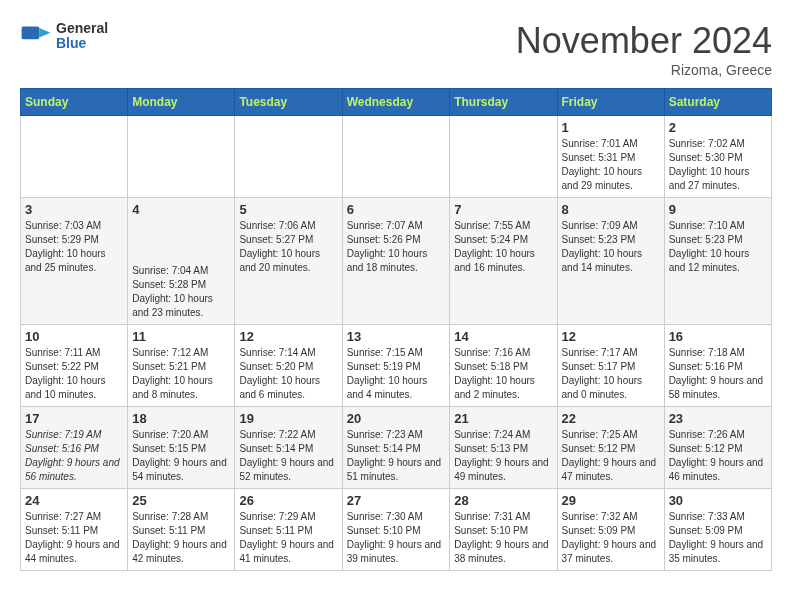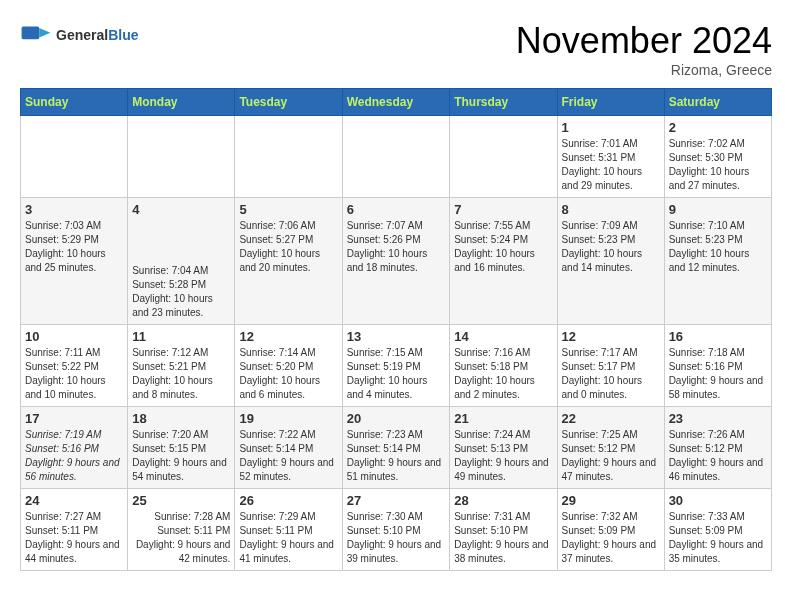--- a/index.html
+++ b/index.html
@@ -16,20 +16,21 @@
       align-items: flex-start;
       margin-bottom: 10px;
     }
     .logo {
       display: flex;
       align-items: center;
       gap: 4px;
     }
     .logo-text {
       display: flex;
+      flex-direction: column;
       line-height: 1.1;
     }
     .logo-general {
       font-size: 14px;
       font-weight: bold;
       color: #333;
     }
     .logo-blue {
       font-size: 14px;
       font-weight: bold;
@@ -38,21 +39,21 @@
     .logo-icon {
       width: 32px;
       height: 32px;
     }
     .title-block {
       text-align: right;
     }
     .month-title {
       font-size: 36px;
       font-weight: normal;
-      color: #000000;
+      color: #404040;
     }
     .location {
       font-size: 14px;
       color: #555;
     }
     .calendar {
       width: 100%;
       border-collapse: collapse;
     }
     .calendar th {
@@ -279,21 +280,21 @@
       </tr>
       <tr>
         <td>
           <span class="day-number">24</span>
           <div class="day-info" style="white-space: pre-line;">Sunrise: 7:27 AM
 Sunset: 5:11 PM
 Daylight: 9 hours and 44 minutes.</div>
         </td>
         <td>
           <span class="day-number">25</span>
-          <div class="day-info" style="white-space: pre-line; text-align: right;">Sunrise: 7:28 AM
+          <div class="day-info" style="white-space: pre-line;">Sunrise: 7:28 AM
 Sunset: 5:11 PM
 Daylight: 9 hours and 42 minutes.</div>
         </td>
         <td>
           <span class="day-number">26</span>
           <div class="day-info" style="white-space: pre-line;">Sunrise: 7:29 AM
 Sunset: 5:11 PM
 Daylight: 9 hours and 41 minutes.</div>
         </td>
         <td>

